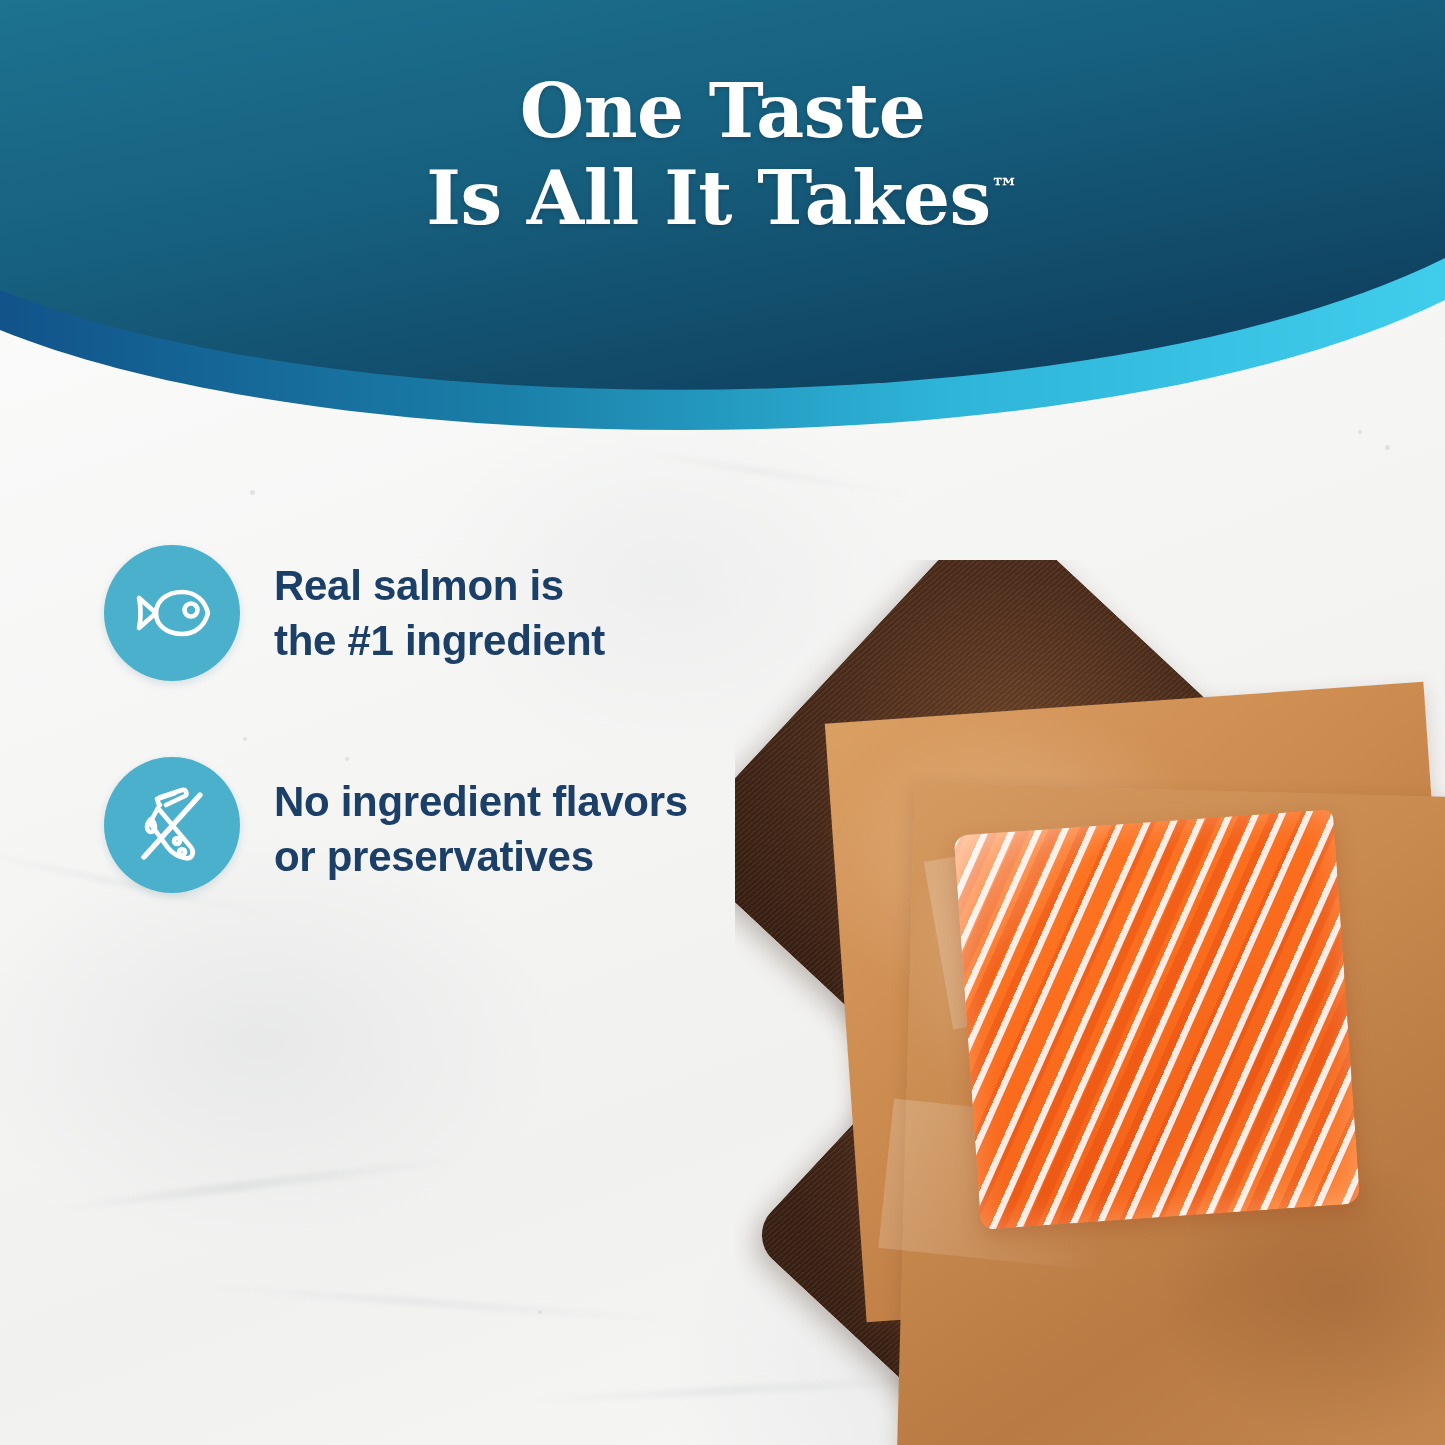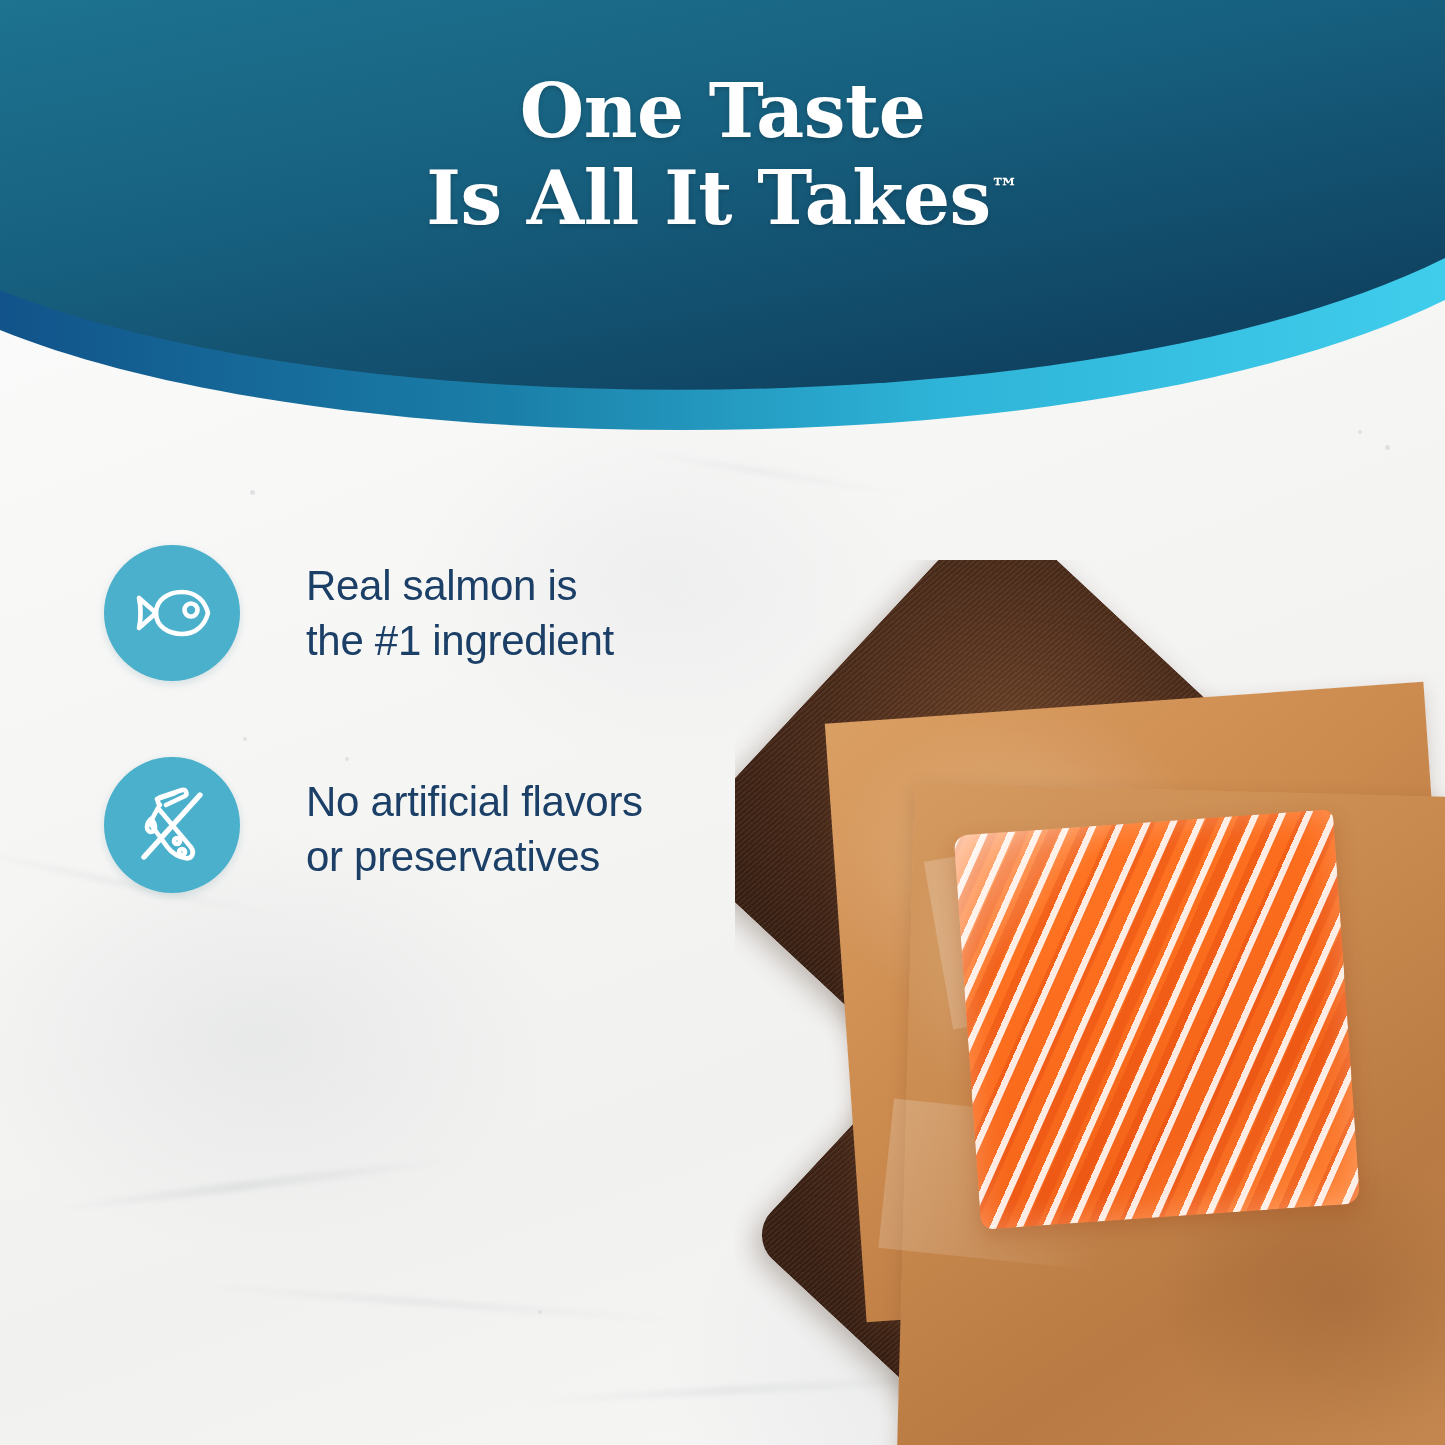--- a/index.html
+++ b/index.html
@@ -161,27 +161,26 @@
     background:#4bb0cb;
     display:flex; align-items:center; justify-content:center;
     box-shadow:0 3px 9px rgba(60,120,140,.18);
     margin-right:34px;
   }
   .icon-circle svg { display:block; }
 
   .bullet-text {
     color:#1b3f66;
     font-family:"Liberation Sans", sans-serif;
-    font-weight:400;
+    font-weight:700;
     font-size:42px;
     line-height:1.30;
     letter-spacing:-0.3px;
     white-space:pre-line;
     padding-top:14px;
-    margin-left:32px;
   }
   .b2 .bullet-text { padding-top:4px; }
   .b3 .bullet-text { padding-top:18px; }
 </style>
 </head>
 <body>
 
 <div id="canvas">
 
   <div class="marble">
@@ -261,18 +260,18 @@
             <path d="M31 20 L49 14"></path>
             <path d="M34 26 C31 24 31 19 35 18 L56 11 C60 10 62 15 59 17 L40 26"></path>
             <path d="M37 27 L61 72 C64 78 60 84 54 82 C48 80 41 74 38 67 L26 40 Z" transform="rotate(-12 44 52)"></path>
             <circle cx="51" cy="62" r="3"></circle>
             <circle cx="56" cy="73" r="3"></circle>
             <path d="M21 48 C21 44 25 40 25 40 C25 40 29 44 29 48 C29 51 27 53 25 53 C23 53 21 51 21 48 Z"></path>
             <path d="M18 78 L74 16" stroke-width="5.4"></path>
           </g>
         </svg>
       </div>
-      <div class="bullet-text">No artificial flavors
+      <div class="bullet-text">No ingredient flavors
 or preservatives</div>
     </div>
 
   </div>
 </div>
 
 </body></html>

